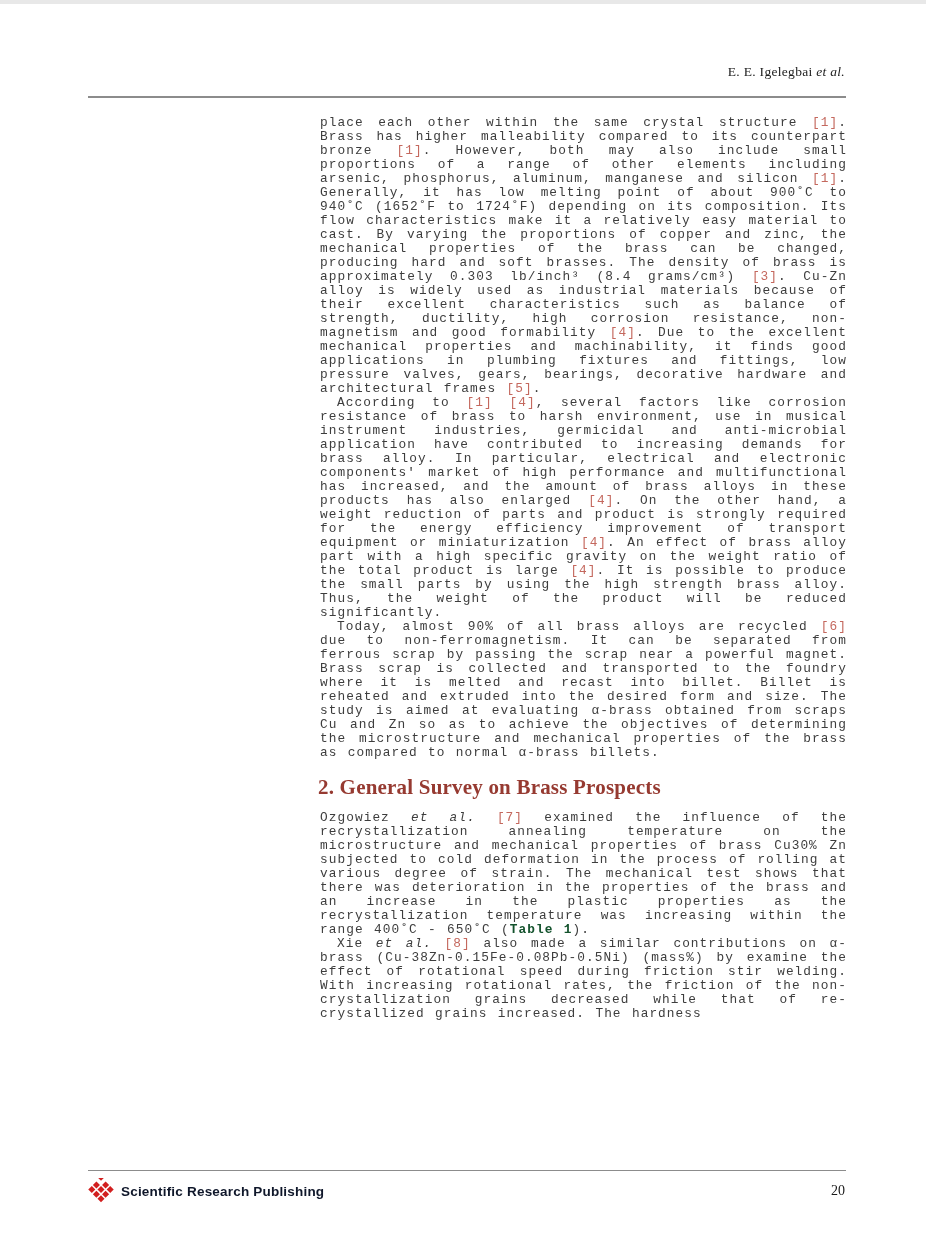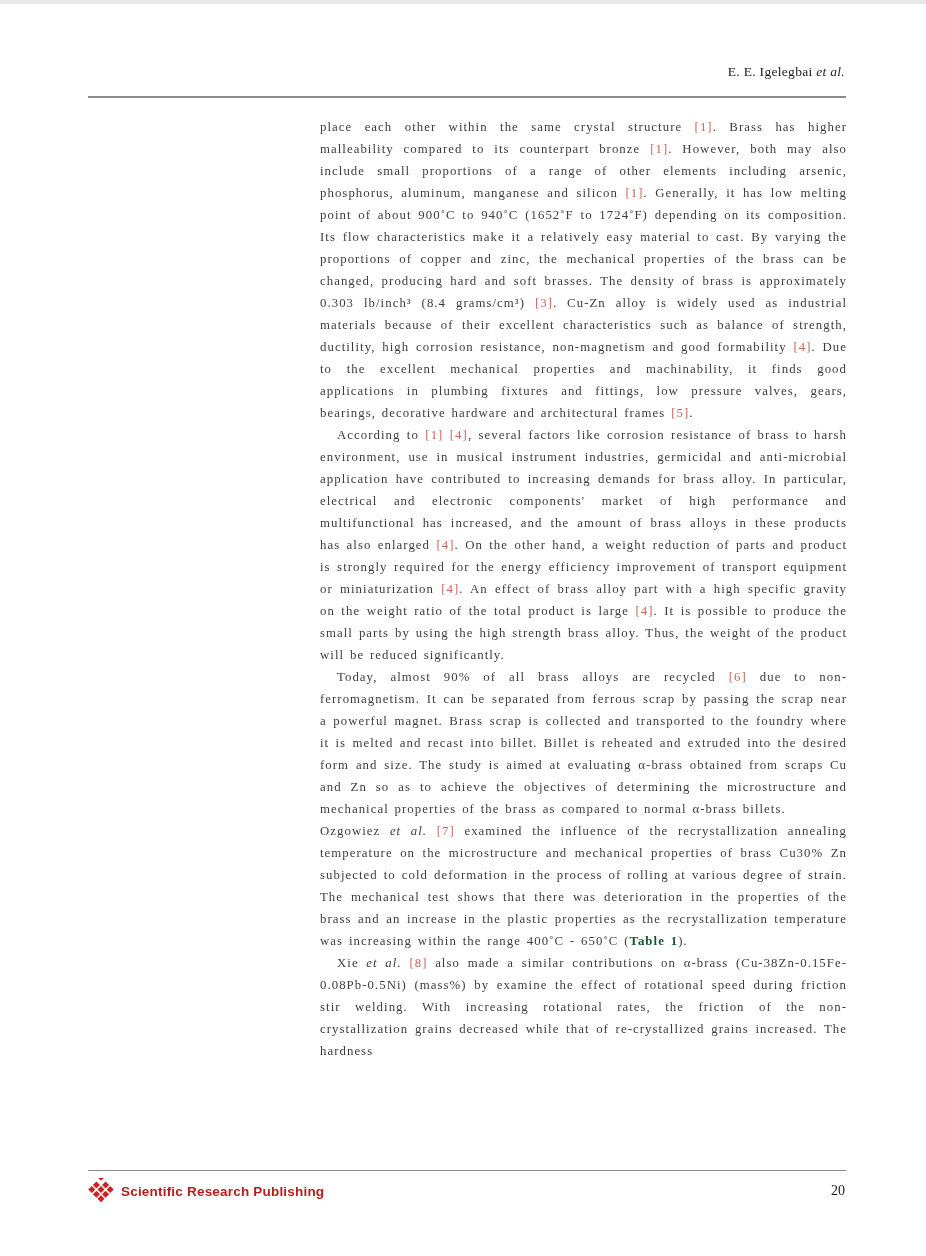--- a/index.html
+++ b/index.html
@@ -21,24 +21,25 @@
   .header-rule{top:92px;height:2px;}
   .footer-rule{top:1166px;height:1px;}
   
   .content{
     position:absolute;left:320px;top:112px;width:527px;
   }
   p.body-p{
     margin:0;
     text-align:justify;
     font-size:12.8px;
-    line-height:22px;
+    line-height:14px;
     color:#3d3d3d;
     letter-spacing:1.05px;
     word-spacing:1.6px;
+    font-family:Liberation Mono, monospace;
   }
   p.body-p.ind{text-indent:17px;}
   .sec-heading{
     margin:15px 0 11px -2px;
     font-family:"Liberation Serif",serif;
     font-size:21px;
     font-weight:700;
     color:#963a31;
     letter-spacing:0.2px;
   }
@@ -46,21 +47,21 @@
   .bref{color:#14532d;font-weight:700;}
   .it{font-style:italic;}
   
   .footer{
     position:absolute;top:1174px;left:88px;right:81px;
     display:flex;justify-content:space-between;align-items:center;
   }
   .pub{
     display:flex;align-items:center;gap:7px;
     font-family:"Liberation Sans",sans-serif;
-    font-weight:bold;font-size:13.5px;color:#b91c1c;
+    font-weight:bold;font-size:13.5px;color:#0f172a;
     letter-spacing:0.2px;
   }
   .pageno{
     font-family:"Liberation Serif",serif;
     font-size:14px;color:#1a1a1a;
   }
 </style>
 </head>
 <body>
 
@@ -69,20 +70,21 @@
   <div class="running-head">
     <span>E. E. Igelegbai </span><span class="it">et al.</span>
   </div>
 
   <div class="rule header-rule"></div>
 
   <div class="content">
       <p class="body-p"><span>place each other within the same crystal structure </span><span class="ref">[1]</span><span>. Brass has higher malleability compared to its counterpart bronze </span><span class="ref">[1]</span><span>. However, both may also include small proportions of a range of other elements including arsenic, phosphorus, aluminum, manganese and silicon </span><span class="ref">[1]</span><span>. Generally, it has low melting point of about 900˚C to 940˚C (1652˚F to 1724˚F) depending on its composition. Its flow characteristics make it a relatively easy material to cast. By varying the proportions of copper and zinc, the mechanical properties of the brass can be changed, producing hard and soft brasses. The density of brass is approximately 0.303 lb/inch³ (8.4 grams/cm³) </span><span class="ref">[3]</span><span>. Cu-Zn alloy is widely used as industrial materials because of their excellent characteristics such as balance of strength, ductility, high corrosion resistance, non-magnetism and good formability </span><span class="ref">[4]</span><span>. Due to the excellent mechanical properties and machinability, it finds good applications in plumbing fixtures and fittings, low pressure valves, gears, bearings, decorative hardware and architectural frames </span><span class="ref">[5]</span><span>.</span></p>
       <p class="body-p ind"><span>According to </span><span class="ref">[1] [4]</span><span>, several factors like corrosion resistance of brass to harsh environment, use in musical instrument industries, germicidal and anti-microbial application have contributed to increasing demands for brass alloy. In particular, electrical and electronic components' market of high performance and multifunctional has increased, and the amount of brass alloys in these products has also enlarged </span><span class="ref">[4]</span><span>. On the other hand, a weight reduction of parts and product is strongly required for the energy efficiency improvement of transport equipment or miniaturization </span><span class="ref">[4]</span><span>. An effect of brass alloy part with a high specific gravity on the weight ratio of the total product is large </span><span class="ref">[4]</span><span>. It is possible to produce the small parts by using the high strength brass alloy. Thus, the weight of the product will be reduced significantly.</span></p>
       <p class="body-p ind"><span>Today, almost 90% of all brass alloys are recycled </span><span class="ref">[6]</span><span> due to non-ferromagnetism. It can be separated from ferrous scrap by passing the scrap near a powerful magnet. Brass scrap is collected and transported to the foundry where it is melted and recast into billet. Billet is reheated and extruded into the desired form and size. The study is aimed at evaluating α-brass obtained from scraps Cu and Zn so as to achieve the objectives of determining the microstructure and mechanical properties of the brass as compared to normal α-brass billets.</span></p>
+      <h2 class="sec-heading">2. General Survey on Brass Prospects</h2>
       <p class="body-p"><span>Ozgowiez </span><span class="it">et al.</span><span> </span><span class="ref">[7]</span><span> examined the influence of the recrystallization annealing temperature on the microstructure and mechanical properties of brass Cu30% Zn subjected to cold deformation in the process of rolling at various degree of strain. The mechanical test shows that there was deterioration in the properties of the brass and an increase in the plastic properties as the recrystallization temperature was increasing within the range 400˚C - 650˚C (</span><span class="bref">Table 1</span><span>).</span></p>
       <p class="body-p ind"><span>Xie </span><span class="it">et al.</span><span> </span><span class="ref">[8]</span><span> also made a similar contributions on α-brass (Cu-38Zn-0.15Fe-0.08Pb-0.5Ni) (mass%) by examine the effect of rotational speed during friction stir welding. With increasing rotational rates, the friction of the non-crystallization grains decreased while that of re-crystallized grains increased. The hardness</span></p>
     </div>
 
   <div class="rule footer-rule"></div>
 
   <div class="footer">
     <div class="pub">
       <svg width="26" height="26" viewBox="0 0 26 26" aria-hidden="true">
         <g fill="#d21f1f" transform="rotate(45 13 13)">

